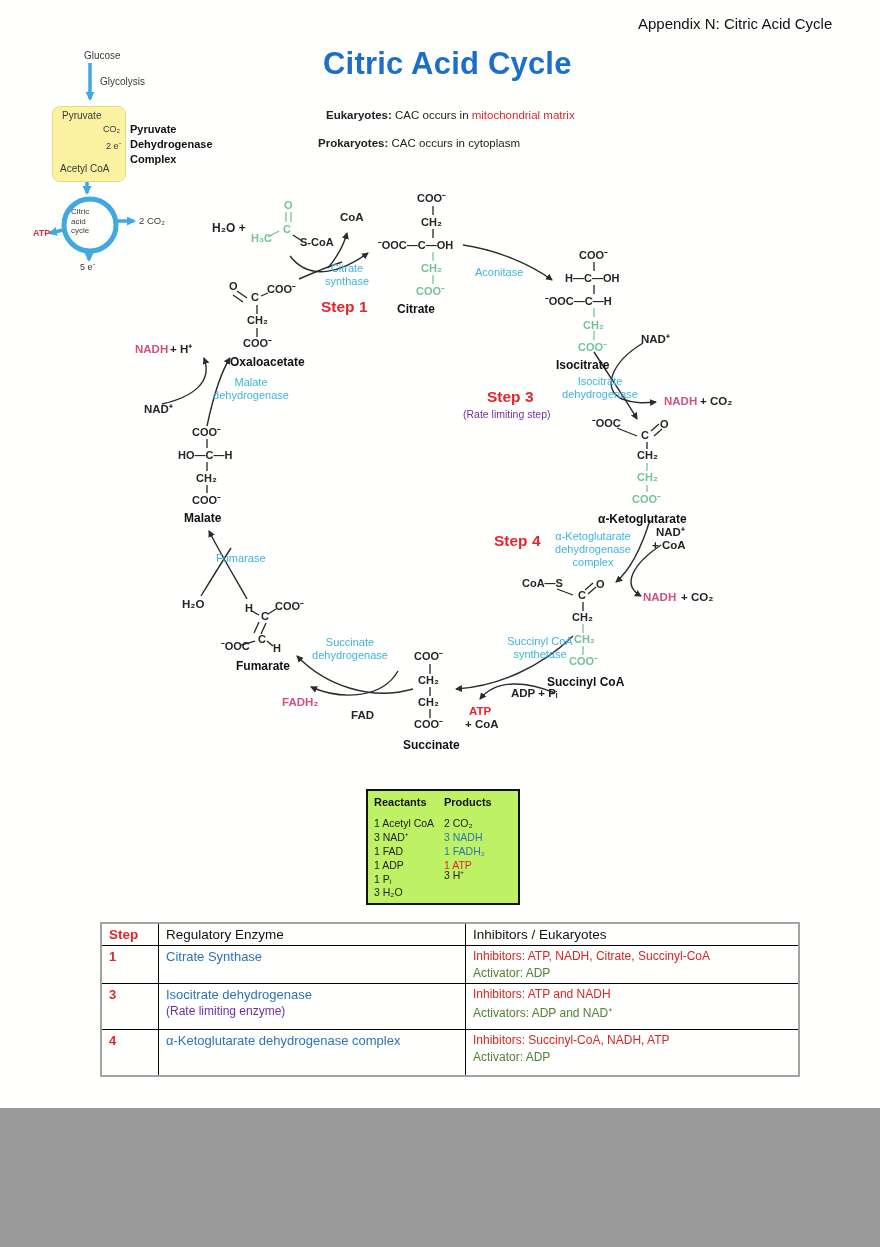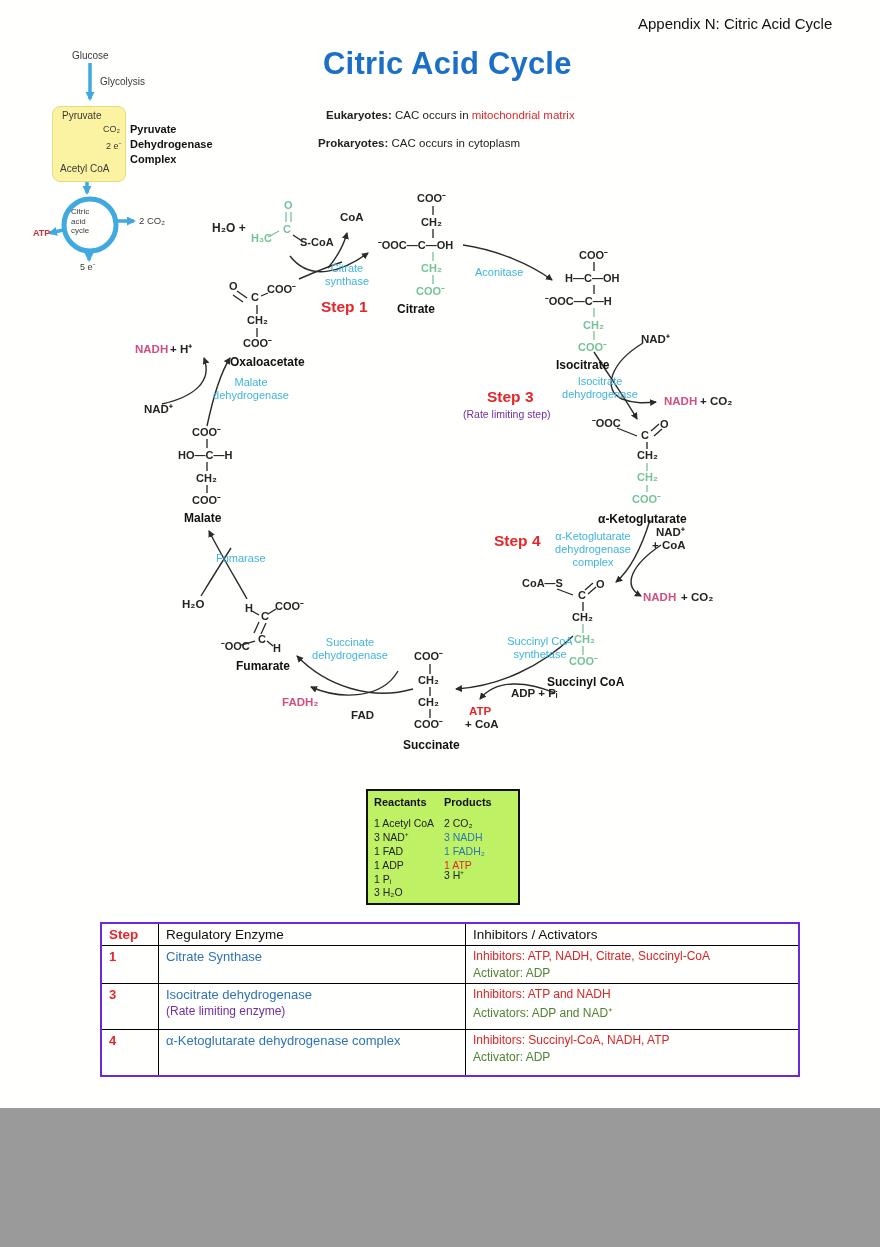--- a/index.html
+++ b/index.html
@@ -25,21 +25,21 @@
   .miniatp{color:#c9323b;font-weight:bold;font-size:9px;}
   .ybox{position:absolute;left:52px;top:106px;width:72px;height:74px;background:#fbf2a2;
         border:1px solid #e7da80;border-radius:8px;}
   .sb{position:absolute;left:366px;top:789px;width:150px;height:112px;border:2px solid #111;background:#bef264;}
   .sbh{font-weight:bold;font-size:11px;color:#111;}
   .sbi{font-size:10.5px;color:#222;}
   .cblue{color:#2e74b5;}
   .cred{color:#e3262c;}
   .regtable{position:absolute;left:100px;top:922px;border-collapse:collapse;background:#fffffe;}
   .regtable td,.regtable th{border:1.2px solid #000;vertical-align:top;padding:3px 7px;text-align:left;}
-  .regtable{border:2px solid #6d28d9;}
+  .regtable{border:2px solid #a3a3a3;}
   .th{font-size:13.5px;font-weight:normal;color:#111;}
   .stepth{color:#e3262c;font-weight:bold;font-size:13.5px;text-align:center;}
   .stepnum{color:#e3262c;font-weight:bold;font-size:13px;text-align:center;}
   .enz{color:#2e74b5;font-size:13px;}
   .note{color:#7030a0;font-size:12px;margin-top:2px;}
   .inh{color:#d92525;font-size:12px;}
   .act{color:#538135;font-size:12px;margin-top:3px;}
   .blackband{position:absolute;left:0;top:1144px;width:880px;height:103px;background:#000;}
   svg{position:absolute;left:0;top:0;}
 </style>
@@ -135,21 +135,21 @@
         <line x1="583" y1="646" x2="583" y2="655"></line>
     </g>
   </svg>
 
   <div class="lbl hdr" style="left:638px;top:15px;">Appendix N: Citric Acid Cycle</div>
   <div class="lbl title" style="left:323px;top:46px;">Citric Acid Cycle</div>
 
   <div class="lbl loc" style="left:326px;top:109px;"><span class="bl">Eukaryotes:</span><span>  CAC occurs in </span><span class="hl">mitochondrial matrix</span></div>
   <div class="lbl loc" style="left:318px;top:137px;"><span class="bl">Prokaryotes:</span><span>  CAC occurs in cytoplasm</span></div>
 
-  <div class="lbl fc" style="left:72px;top:50px;">Glucose</div>
+  <div class="lbl fc" style="left:84px;top:50px;">Glucose</div>
   <div class="lbl fc" style="left:100px;top:76px;">Glycolysis</div>
   <div class="ybox"></div>
   <div class="lbl fc" style="left:62px;top:110px;">Pyruvate</div>
   <div class="lbl fc" style="left:103px;top:124px;font-size:9px;">CO₂</div>
   <div class="lbl fc" style="left:106px;top:141px;font-size:9px;">2 e⁻</div>
   <div class="lbl fc" style="left:60px;top:163px;">Acetyl CoA</div>
   <div class="lbl fcb" style="left:130px;top:122px;">Pyruvate
 Dehydrogenase
 Complex</div>
   <div class="lbl fc" style="left:71px;top:207px;width:38px;text-align:left;font-size:8px;line-height:9.5px;">Citric
@@ -272,21 +272,21 @@
     <div class="lbl sbi cblue" style="left:76px;top:54px;">1 FADH₂</div>
     <div class="lbl sbi cred" style="left:76px;top:68px;">1 ATP</div>
     <div class="lbl sbi" style="left:76px;top:78px;">3 H⁺</div>
   </div>
 
   <table class="regtable">
     <tbody>
         <tr>
       <th class="stepth" style="width:42px;">Step</th>
       <th class="th" style="width:292px;border-radius:10px;">Regulatory Enzyme</th>
-      <th class="th" style="width:318px;">Inhibitors / Activators</th>
+      <th class="th" style="width:318px;">Inhibitors / Eukaryotes</th>
     </tr>
     <tr style="height:37px;">
       <td class="stepnum">1</td>
       <td>
             <div class="enz">Citrate Synthase</div>
           </td>
       <td>
         <div class="inh">Inhibitors:  ATP, NADH, Citrate, Succinyl-CoA</div>
         <div class="act">Activator:  ADP</div>
       </td>

